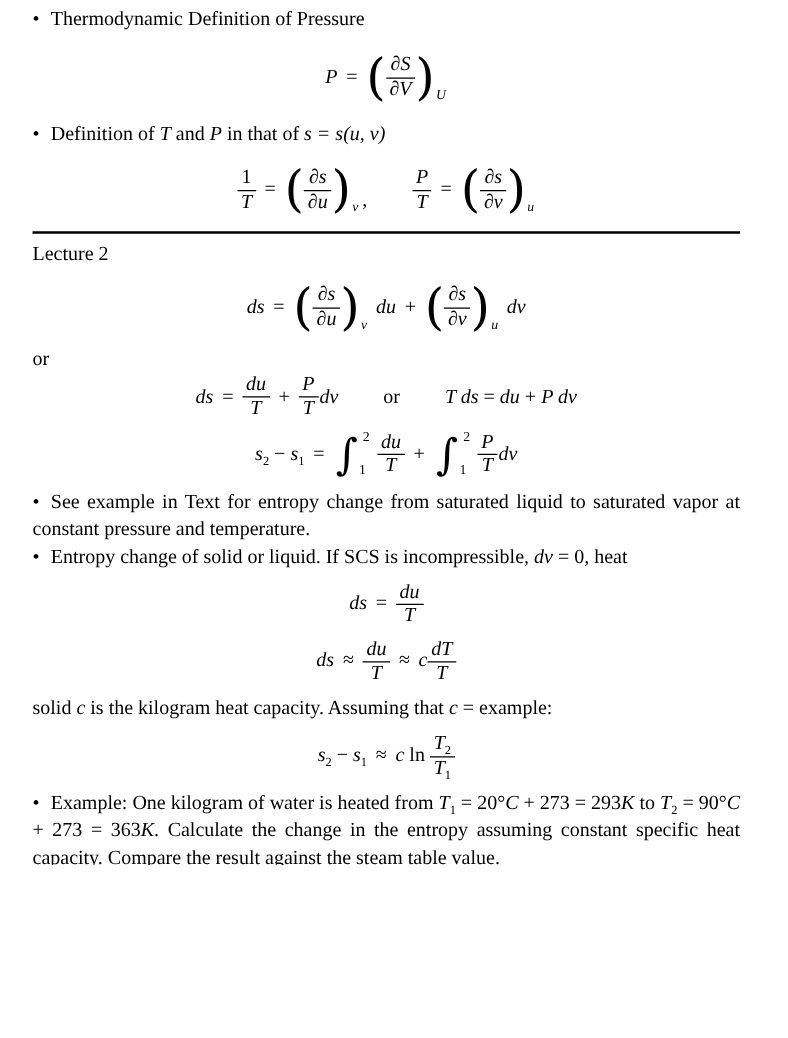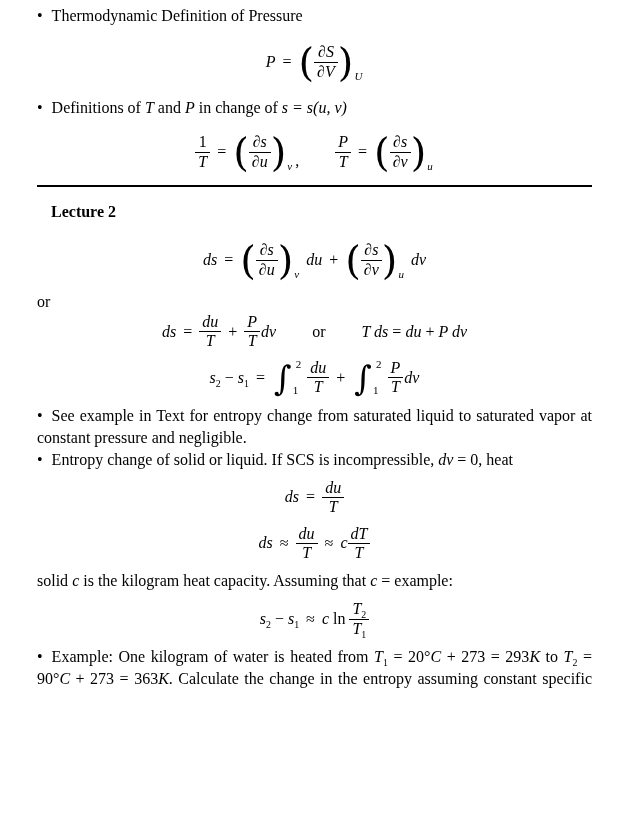--- a/index.html
+++ b/index.html
@@ -1,27 +1,27 @@
 <!DOCTYPE html>
 <html><head>
 <meta charset="utf-8">
 <style>
   html,body{margin:0;padding:0;background:#ffffff;}
   .page{
     width:630px;height:692px;box-sizing:border-box;
-    padding:5px 38px 0 37px;overflow:hidden;
+    padding:5px 38px 0 26px;overflow:hidden;
     background:#ffffff;color:#000000;
     font-family:"Liberation Serif","DejaVu Serif",serif;
     font-size:16px;line-height:22px;
   }
   p.line{margin:0;text-align:justify;}
   .it{font-style:italic;}
   sub{font-size:0.62em;line-height:0;}
   .bullet{display:inline-block;margin-right:9px;}
-  .heading{font-weight:bold;margin:14px;}
+  .heading{font-weight:normal;margin:0;}
   .rule{border:none;border-top:2px solid #000;margin:8px 0 6px 0;}
   
   .eqrow{display:flex;justify-content:center;align-items:center;line-height:1.15;}
   .mi{font-style:italic;}
   .rm{font-style:normal;}
   .mo{font-style:normal;padding:0 7px;}
   .fr{display:inline-block;text-align:center;vertical-align:middle;}
   .fr .nu,.fr .de{display:block;padding:0 3px;}
   .fr .de{border-top:1px solid #000;}
   .pa{font-style:normal;font-size:40px;line-height:46px;font-family:"DejaVu Serif",serif;}
@@ -66,21 +66,21 @@
     <span class="mo">=</span>
     <span class="pa">(</span>
     <span class="fr">
         <span class="nu mi">∂S</span>
         <span class="de mi">∂V</span>
       </span>
     <span class="pa">)</span>
     <span class="ps">U</span>
   </div>
 
-  <p class="line"><span class="bullet">•</span><span><span>Definitions of </span><span class="it">T</span><span> and </span><span class="it">P</span><span> in change of </span><span class="it">s = s(u, v)</span></span></p>
+  <p class="line"><span class="bullet">•</span><span><span>Definition of </span><span class="it">T</span><span> and </span><span class="it">P</span><span> in that of </span><span class="it">s = s(u, v)</span></span></p>
 
   <div class="eqrow m-eq2">
     <span class="fr">
         <span class="nu rm">1</span>
         <span class="de mi">T</span>
       </span>
     <span class="mo">=</span>
     <span class="pa">(</span>
     <span class="fr">
         <span class="nu mi">∂s</span>
@@ -175,21 +175,21 @@
           <span class="bi">1</span>
         </span>
       </span>
     <span class="fr">
         <span class="nu mi">P</span>
         <span class="de mi">T</span>
       </span>
     <span class="mi tight">dv</span>
   </div>
 
-  <p class="line m-b5"><span class="bullet">•</span><span><span>See example in Text for entropy change from saturated liquid to saturated vapor at constant pressure and negligible.</span></span></p>
+  <p class="line m-b5"><span class="bullet">•</span><span><span>See example in Text for entropy change from saturated liquid to saturated vapor at constant pressure and temperature.</span></span></p>
 
   <p class="line m-b6"><span class="bullet">•</span><span><span>Entropy change of solid or liquid. If SCS is incompressible, </span><span class="it">dv</span><span> = 0, heat</span></span></p>
 
   <div class="eqrow m-eq6">
     <span class="mi">ds</span>
     <span class="mo">=</span>
     <span class="fr">
         <span class="nu mi">du</span>
         <span class="de mi">T</span>
       </span>

